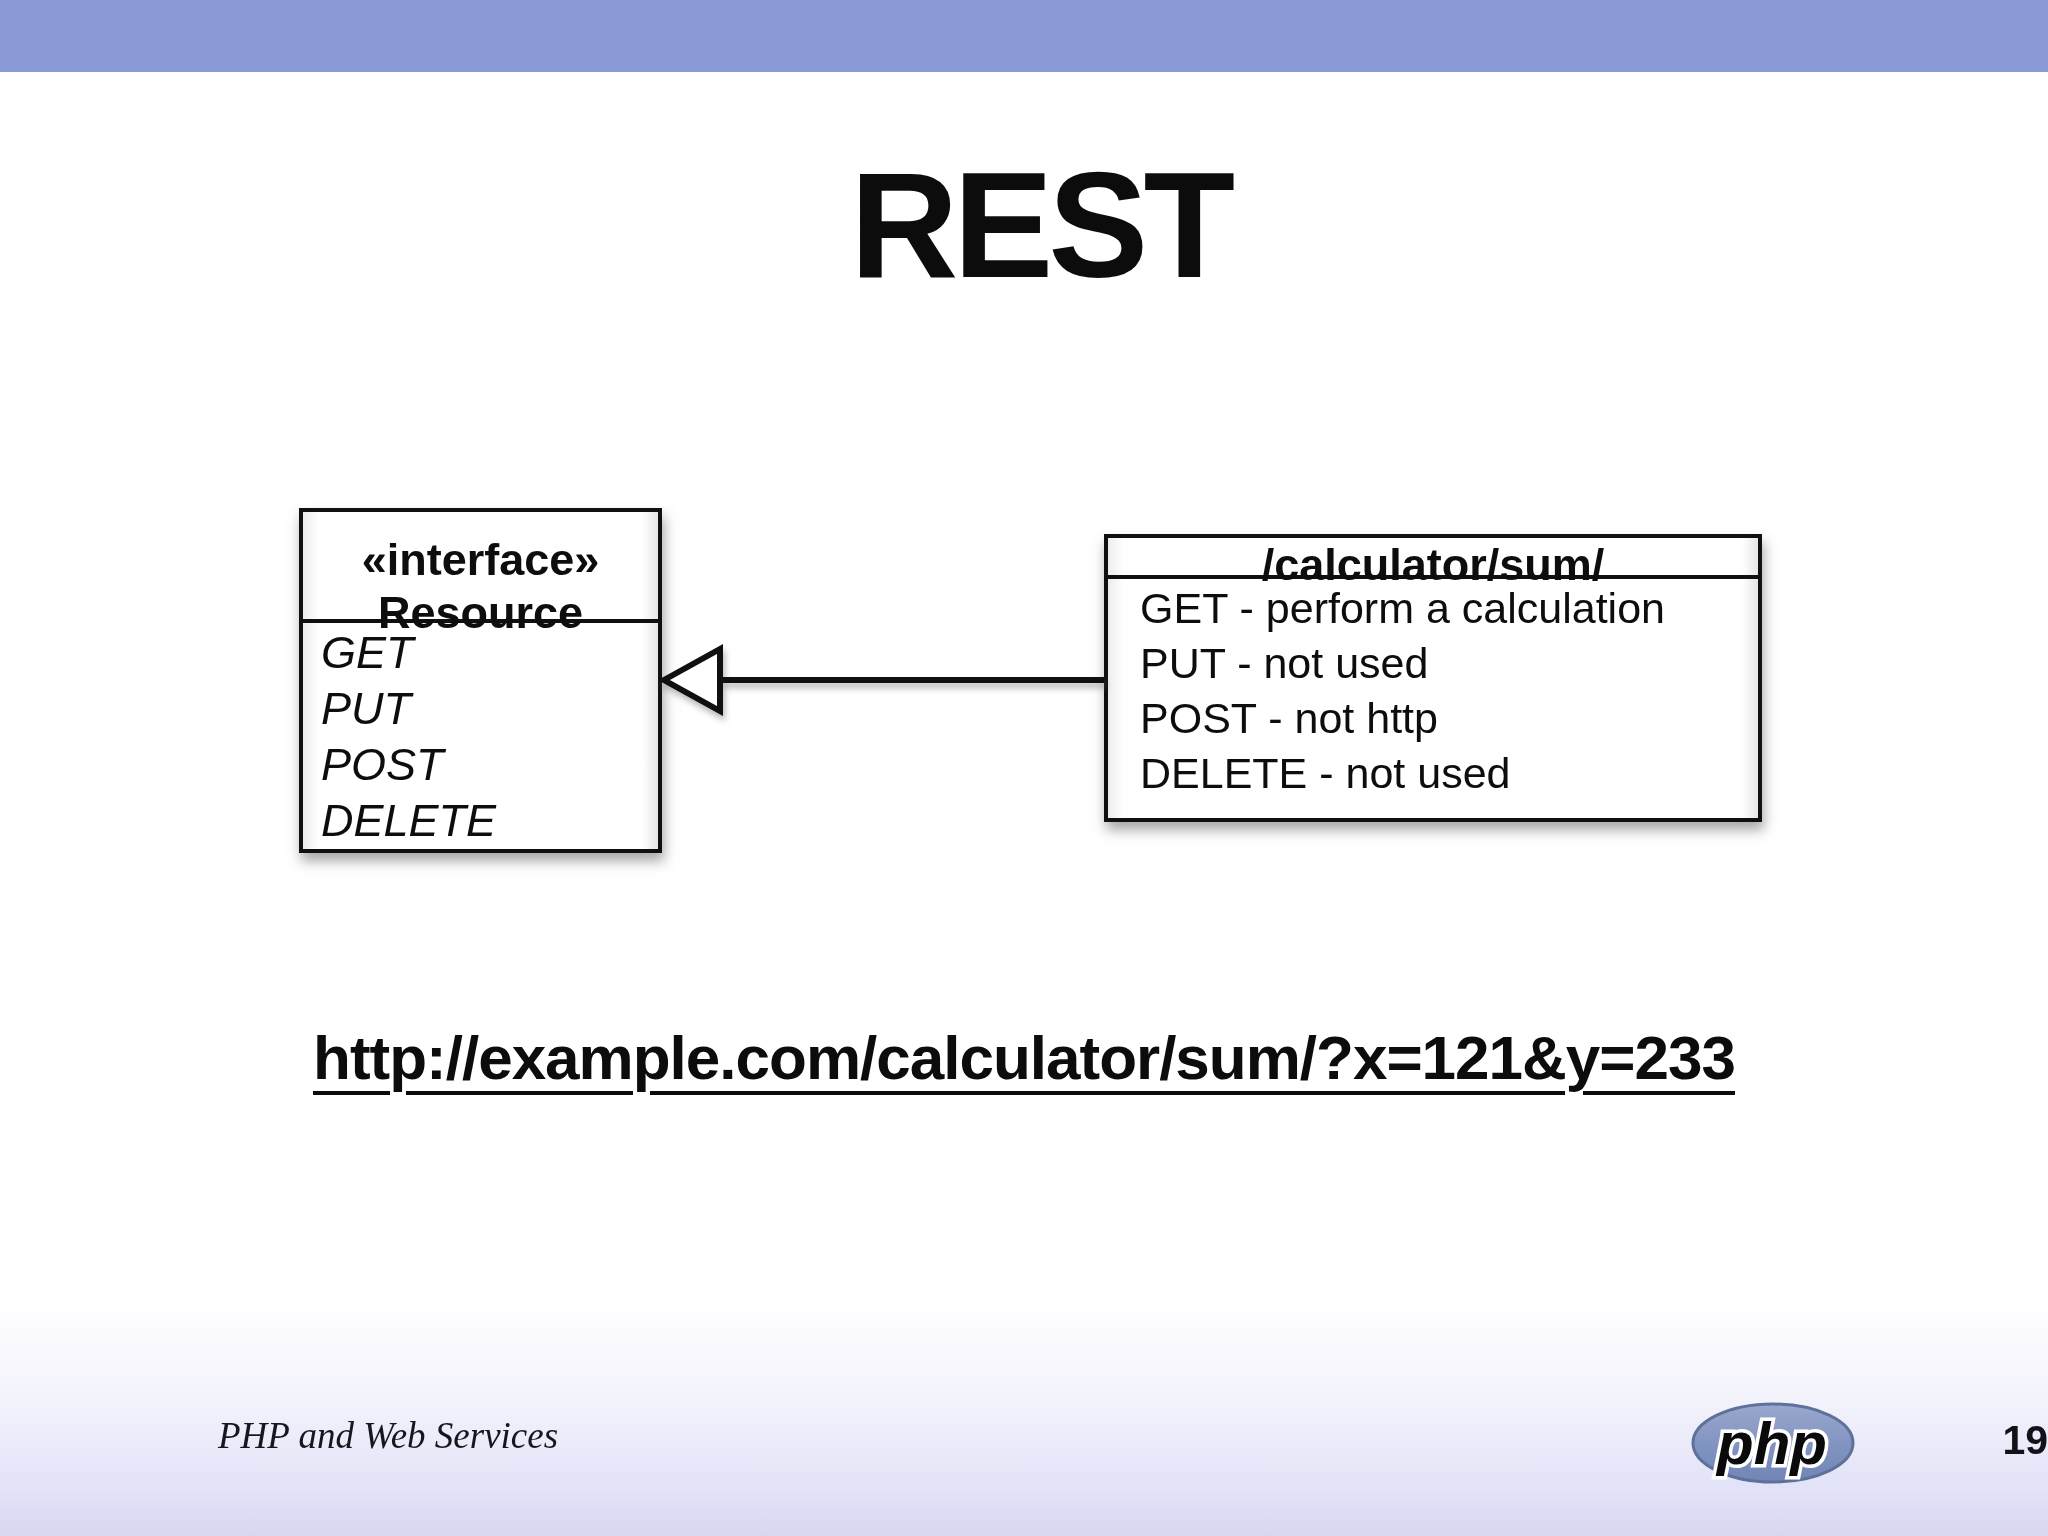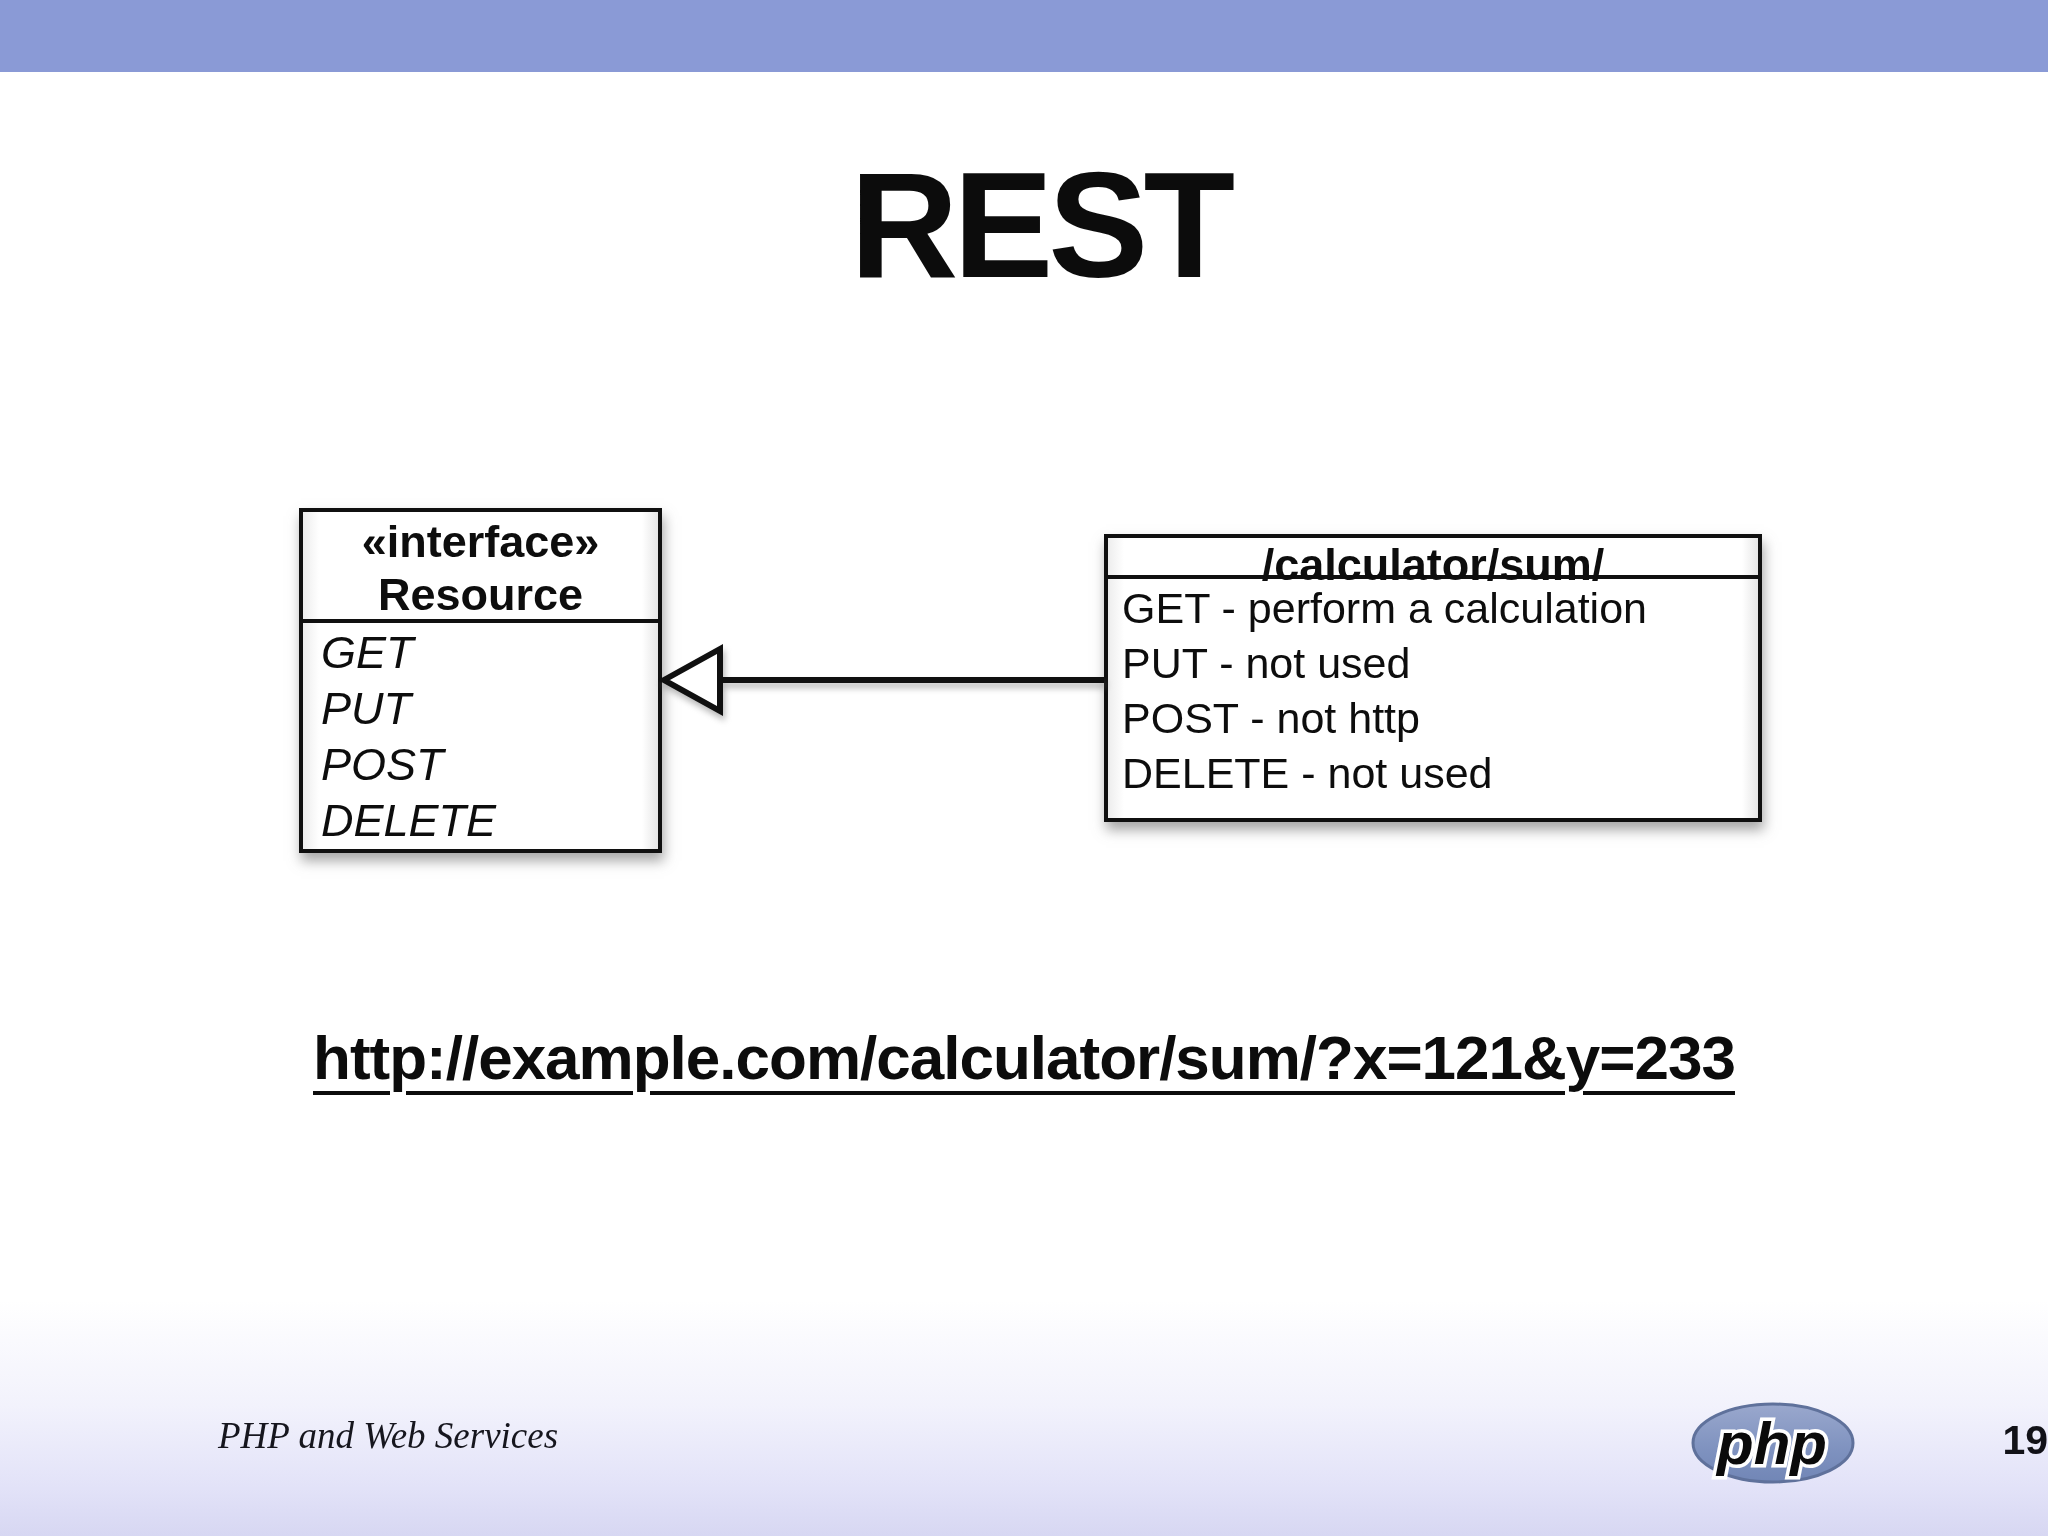--- a/index.html
+++ b/index.html
@@ -50,33 +50,33 @@
   .uml-box .uml-header {
     border-bottom: 4px solid #101010;
     text-align: center;
     font-weight: bold;
   }
   .iface-box { left: 299px; top: 508px; width: 363px; height: 345px; }
   .iface-box .uml-header {
     height: 111px;
     font-size: 45px;
     line-height: 53px;
-    padding-top: 3px;
+    padding-top: 21px;
     box-sizing: border-box;
   }
   .iface-box .uml-body { padding: 2px 0 0 18px; font-style: italic; }
   .iface-box .uml-row { font-size: 45px; line-height: 56px; }
   .res-box { left: 1104px; top: 534px; width: 658px; height: 288px; }
   .res-box .uml-header {
     height: 41px;
     font-size: 45px;
     line-height: 54px;
     box-sizing: border-box;
   }
-  .res-box .uml-body { padding: 2px 0 0 14px; }
+  .res-box .uml-body { padding: 2px 0 0 32px; }
   .res-box .uml-row { font-size: 43px; line-height: 55px; }
   .arrow-layer { position: absolute; left: 0; top: 0; }
   
   .url-line {
     position: absolute; left: 0; top: 1022px;
     width: 100%;
     text-align: center;
     font-size: 62px;
     letter-spacing: -1px;
     color: #0c0c0c;

